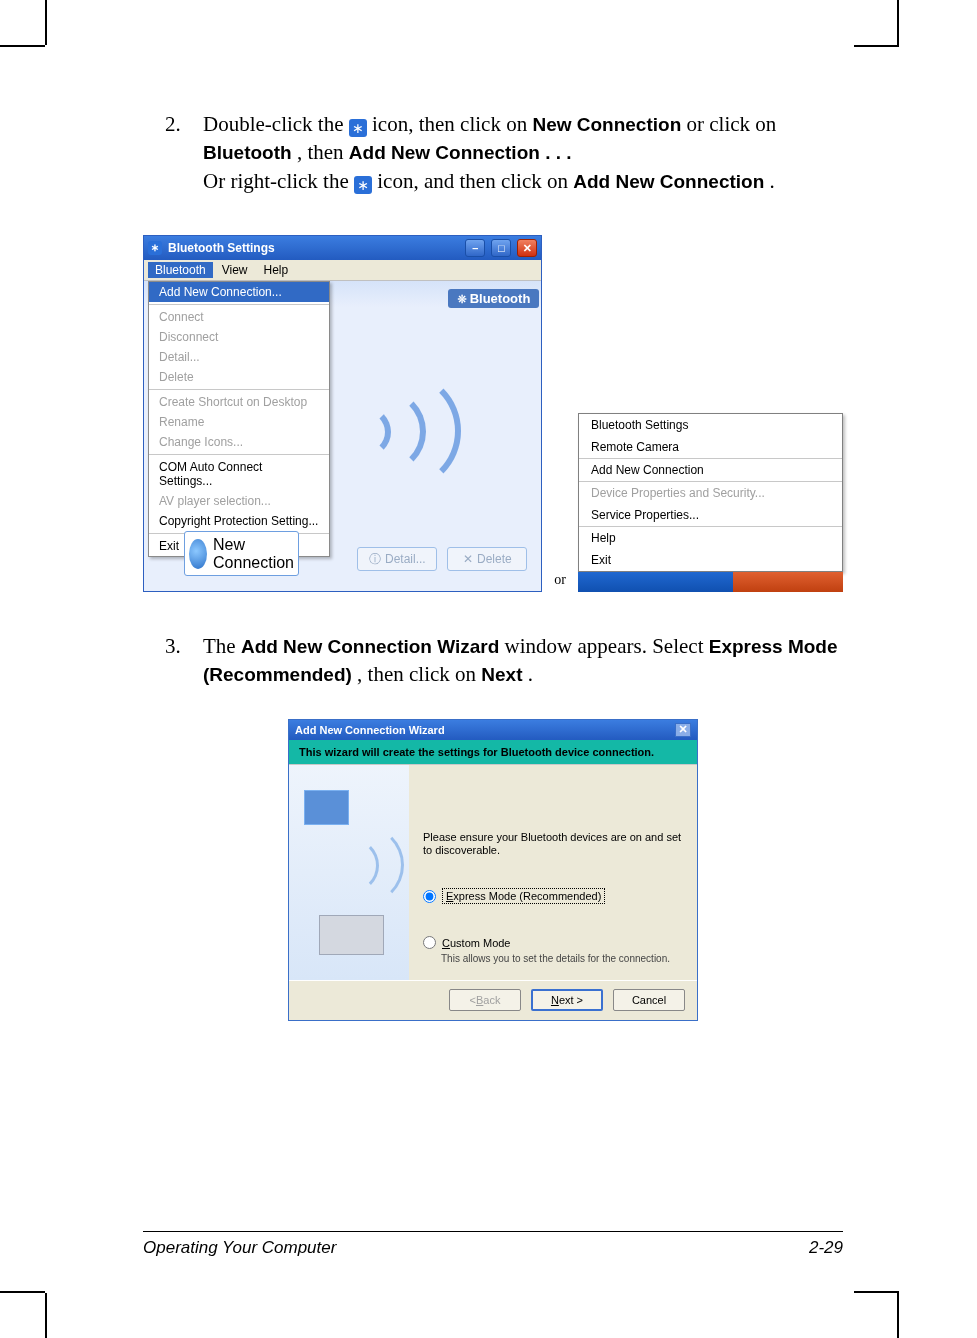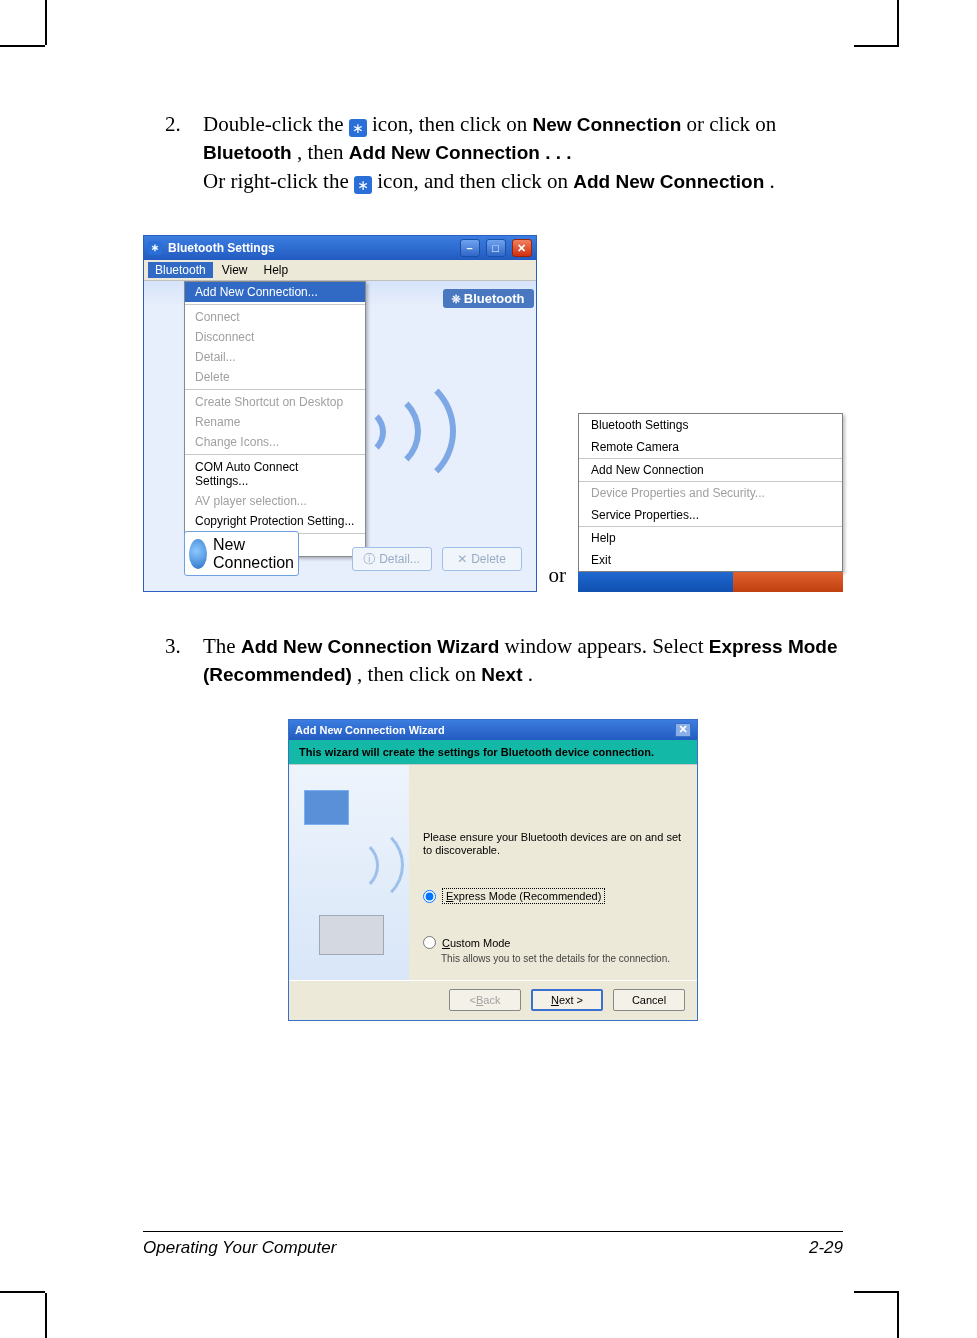--- a/index.html
+++ b/index.html
@@ -50,21 +50,21 @@
     text-align: center;
     vertical-align: -2px;
     font-family: Arial, sans-serif;
   }
   .figs-row {
     display: flex;
     align-items: flex-end;
     gap: 12px;
     margin: 40px 0 40px 0;
   }
-  .or-text { font-size: 21px; padding-bottom: 4px; }
+  .or-text { font-size: 14px; padding-bottom: 4px; }
 
   
   .win1 {
     width: 410px;
     border: 1px solid #2d5fc0;
     font-family: Tahoma, Arial, sans-serif;
     font-size: 12px;
     background: linear-gradient(#b5cdf4, #e8effc 20%, #e8effc);
   }
   .w1-title {
@@ -126,21 +126,20 @@
   .w1-signal .a2 { width: 85px; height: 85px; left:0; top:18px; }
   .w1-signal .a3 { width: 50px; height: 50px; left:0; top:36px; }
 
   .dropdown {
     position: absolute;
     left: 4px; top: 0;
     width: 182px;
     background: #fff;
     border: 1px solid #8a8a8a;
     box-shadow: 2px 2px 3px rgba(0,0,0,.25);
-    margin-left: 36px;
   }
   .dropdown .dd-item { padding: 3px 10px; }
   .dropdown .dd-item.hl { background: #316ac5; color: #fff; }
   .dropdown .dd-item.dis { color: #a0a0a0; }
   .dropdown hr { border: none; border-top: 1px solid #c8c8c8; margin: 2px 0; }
 
   .newconn-btn {
     position: absolute;
     left: 40px; bottom: 15px;
     width: 115px; height: 45px;

